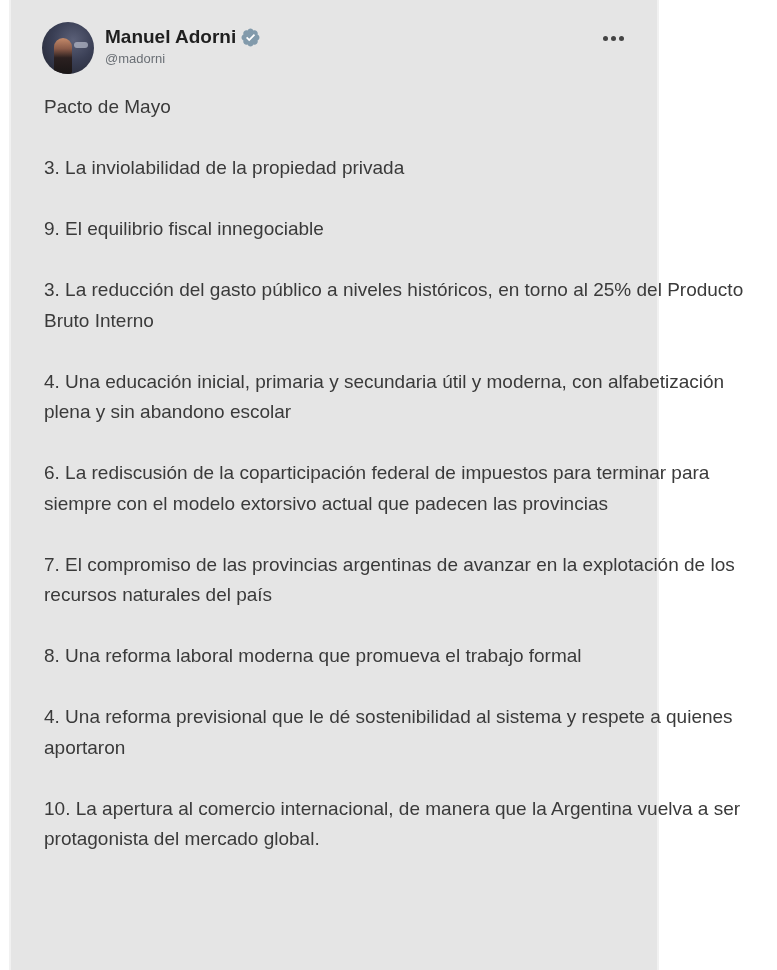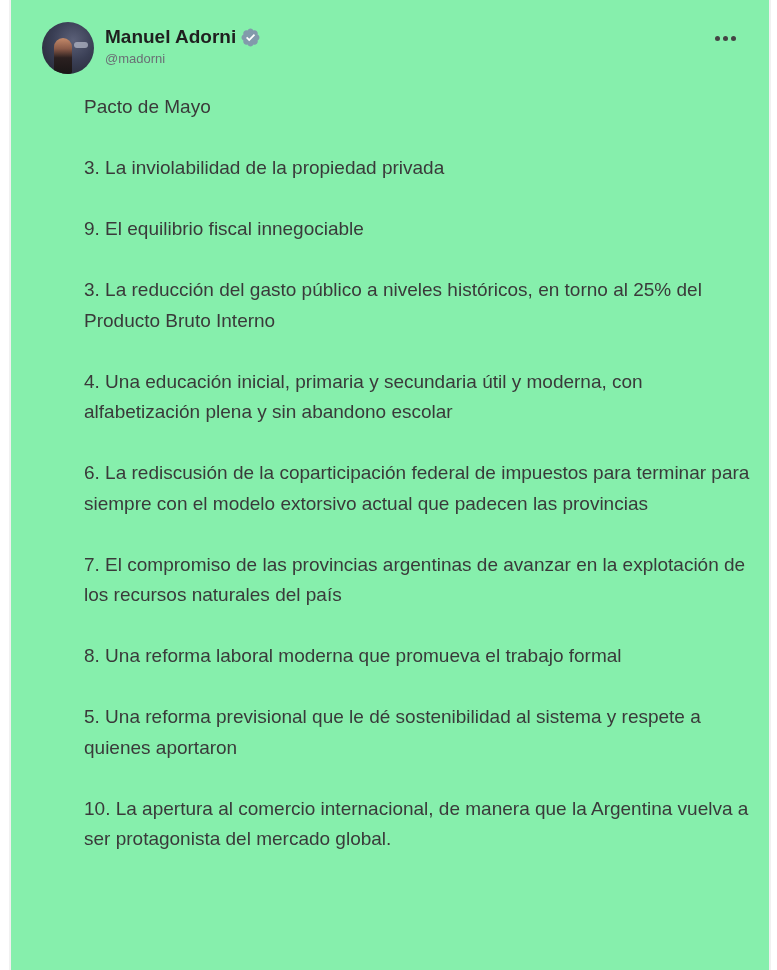--- a/index.html
+++ b/index.html
@@ -11,25 +11,25 @@
     }
     body {
       font-family: "Liberation Sans", "DejaVu Sans", sans-serif;
       color: #333333;
       position: relative;
     }
     .frame {
       position: absolute;
       left: 9px;
       top: 0;
-      width: 762px;
+      width: 650px;
       height: 970px;
       border-left: 2px solid #f1f1f1;
       border-right: 2px solid #f1f1f1;
-      background: #86efac;
+      background: #e5e5e5;
     }
     .header {
       position: absolute;
       left: 31px;
       top: 22px;
       right: 20px;
       height: 54px;
       display: flex;
       align-items: flex-start;
     }
@@ -112,21 +112,20 @@
       left: 33px;
       top: 92px;
       width: 720px;
       font-size: 19px;
       line-height: 30.5px;
       color: #3a3a3a;
     }
     .para {
       margin-bottom: 30.5px;
       white-space: normal;
-      margin-left: 40px;
     }
     .para.title { margin-bottom: 30.5px; }
   </style>
 </head>
 <body>
 
 <div class="frame">
 
   <div class="header">
     <div class="avatar">
@@ -152,17 +151,17 @@
 
   <div class="body-text">
     <p class="para title">Pacto de Mayo</p>
     <p class="para">3. La inviolabilidad de la propiedad privada</p>
     <p class="para">9. El equilibrio fiscal innegociable</p>
     <p class="para">3. La reducción del gasto público a niveles históricos, en torno al 25% del Producto Bruto Interno</p>
     <p class="para">4. Una educación inicial, primaria y secundaria útil y moderna, con alfabetización plena y sin abandono escolar</p>
     <p class="para">6. La rediscusión de la coparticipación federal de impuestos para terminar para siempre con el modelo extorsivo actual que padecen las provincias</p>
     <p class="para">7. El compromiso de las provincias argentinas de avanzar en la explotación de los recursos naturales del país</p>
     <p class="para">8. Una reforma laboral moderna que promueva el trabajo formal</p>
-    <p class="para">5. Una reforma previsional que le dé sostenibilidad al sistema y respete a quienes aportaron</p>
+    <p class="para">4. Una reforma previsional que le dé sostenibilidad al sistema y respete a quienes aportaron</p>
     <p class="para">10. La apertura al comercio internacional, de manera que la Argentina vuelva a ser protagonista del mercado global.</p>
   </div>
 
 </div>
 
 </body></html>

